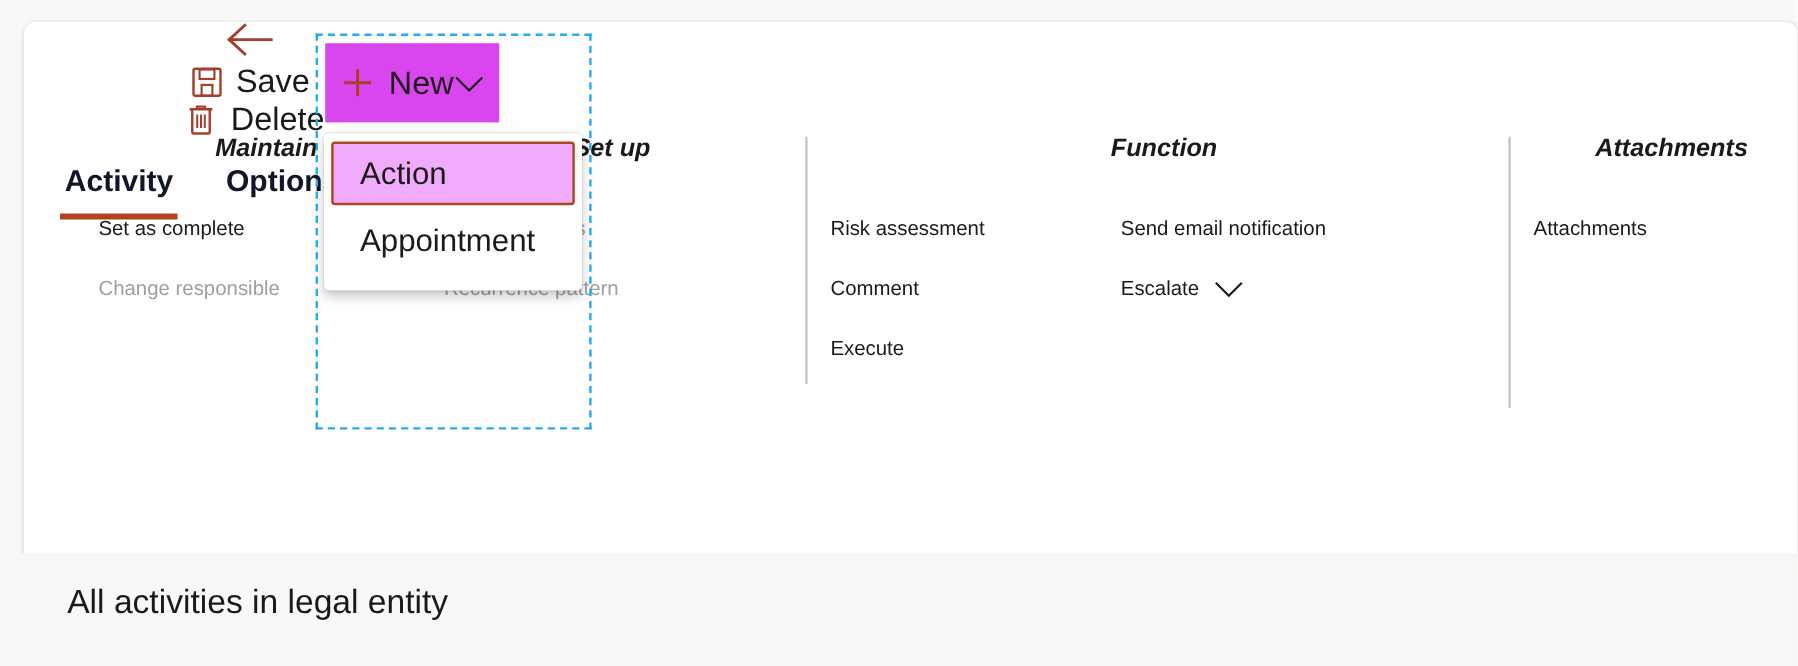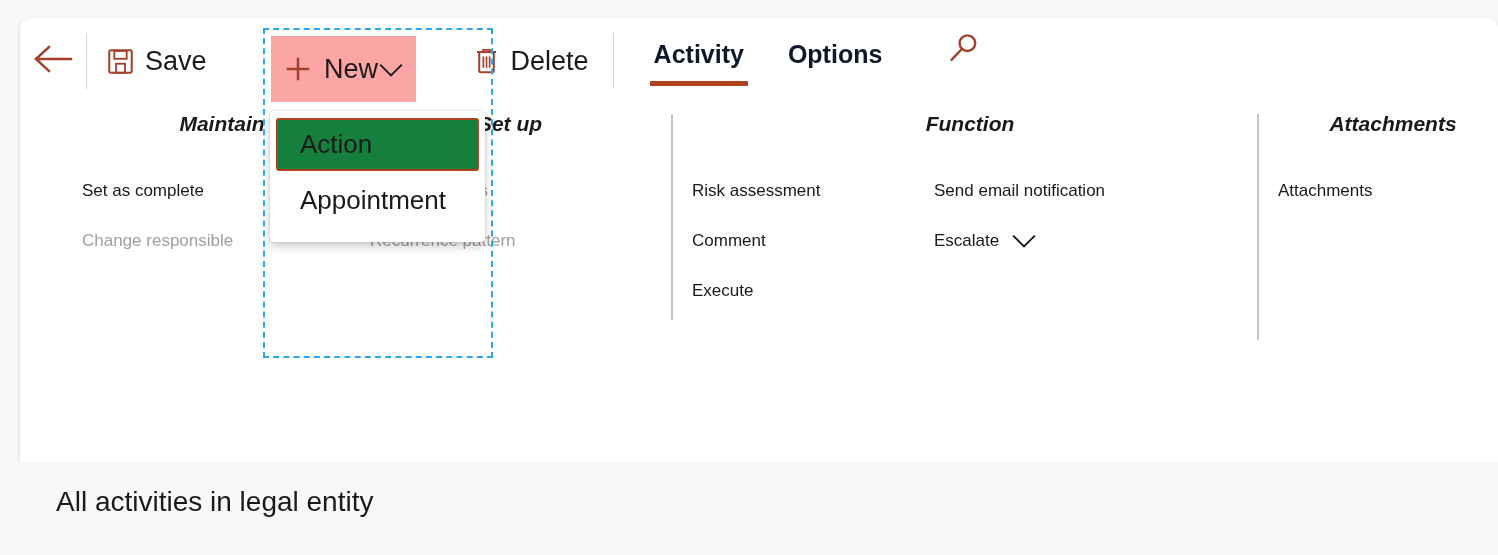--- a/index.html
+++ b/index.html
@@ -36,20 +36,21 @@
     height: 94px;
     width: 100%;
     display: flex;
     align-items: flex-start;
   }
 
   .cmd-row {
     display: flex;
     align-items: center;
     height: 86px;
+    flex-direction: column;
   }
 
   .back-btn {
     width: 66px;
     height: 86px;
     display: flex;
     align-items: center;
     justify-content: center;
     cursor: pointer;
   }
@@ -102,21 +103,21 @@
     left: 8px;
     top: 8px;
     height: 66px;
     display: flex;
     align-items: center;
     padding: 0 12px;
     font-size: 27px;
     color: #1b1a19;
     cursor: pointer;
     z-index: 30;
-    background: #fca5a5;
+    background: #d946ef;
   }
 
   
   #tab-strip {
     display: flex;
     align-items: flex-start;
     height: 86px;
     margin-left: 12px;
   }
   .tab {
@@ -221,21 +222,21 @@
     height: 53px;
     display: flex;
     align-items: center;
     padding: 0 10px 0 22px;
     cursor: pointer;
     box-sizing: border-box;
     margin: 3px 6px;
     border: 2px solid transparent;
   }
   .flyout-item.selected {
-    background: #15803d;
+    background: #f0abfc;
     border: 2px solid #b1421f;
     border-radius: 3px;
   }
 
   
   #page-footer {
     position: absolute;
     left: 0;
     top: 462px;
     width: 100%;

